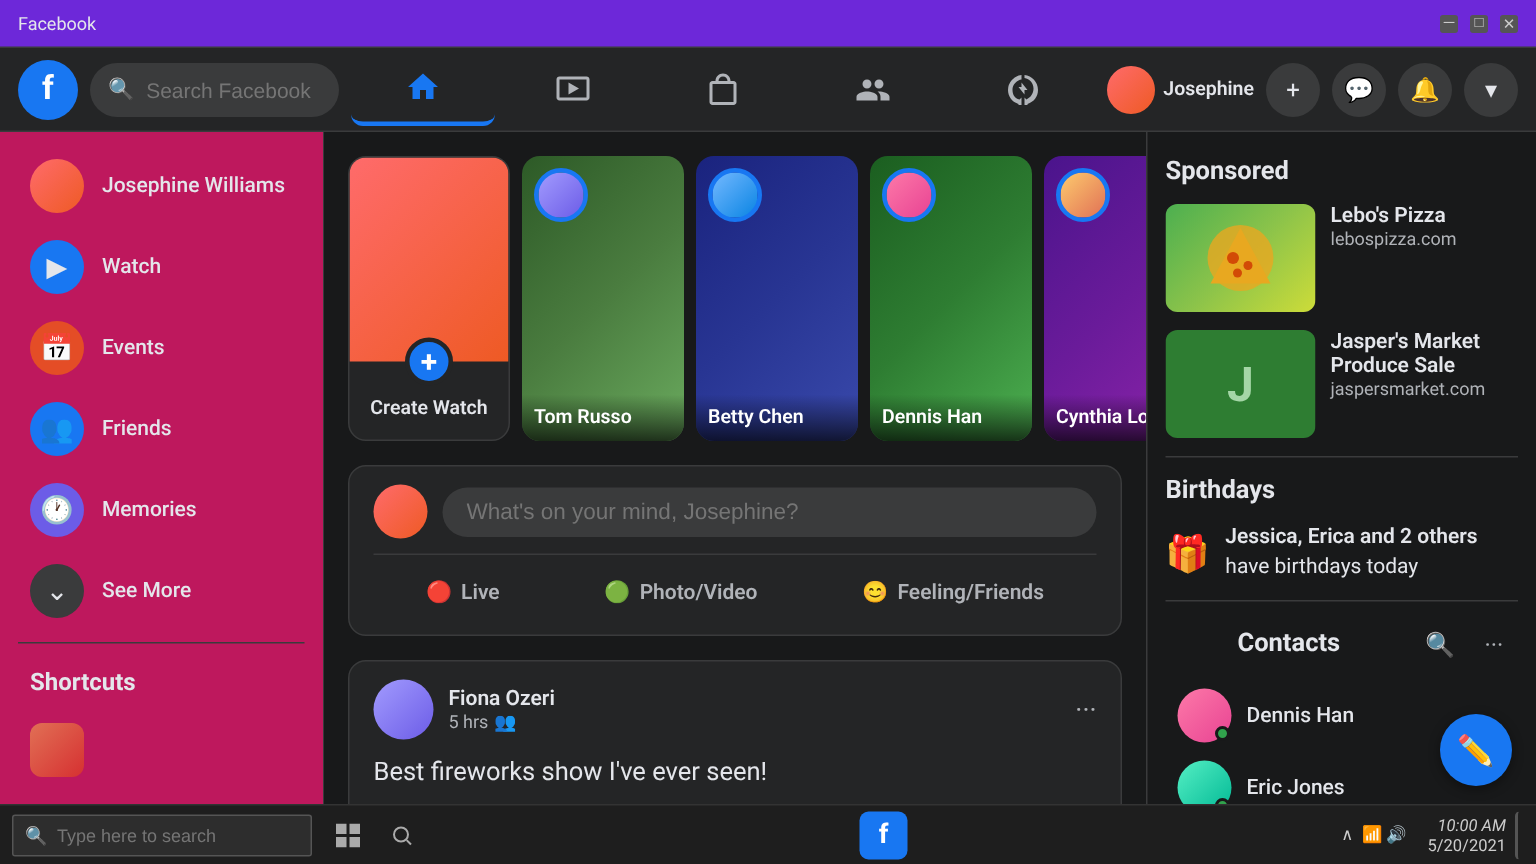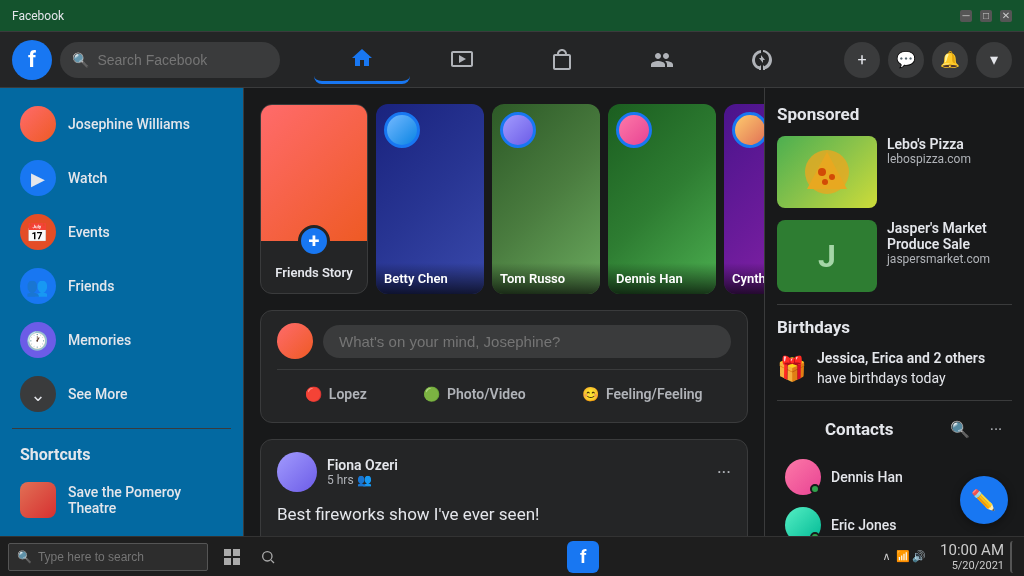--- a/index.html
+++ b/index.html
@@ -8,21 +8,21 @@
       height: 576px;
       overflow: hidden;
       font-family: -apple-system, BlinkMacSystemFont, 'Segoe UI', Roboto, sans-serif;
       background: #18191a;
       color: #e4e6eb;
     }
 
     
     .titlebar {
       height: 32px;
-      background: #14532d;
+      background: #6d28d9;
       display: flex;
       align-items: center;
       justify-content: space-between;
       padding: 0 12px;
       border-bottom: 1px solid #3a3b3c;
     }
     .titlebar-title { font-size: 12px; color: #e4e6eb; }
     .titlebar-controls { display: flex; gap: 8px; }
     .titlebar-btn {
       width: 12px; height: 12px;
@@ -102,22 +102,22 @@
 
     
     .content {
       display: flex;
       height: calc(576px - 32px - 56px - 40px);
       overflow: hidden;
     }
 
     
     .sidebar {
-      width: 244px;
-      background: #0369a1;
+      width: 216px;
+      background: #be185d;
       overflow-y: auto;
       padding: 8px 0;
       flex-shrink: 0;
       border-right: 1px solid #3a3b3c;
     }
     .sidebar-item {
       display: flex; align-items: center;
       padding: 8px 12px;
       border-radius: 8px;
       cursor: pointer;
@@ -383,21 +383,21 @@
       width: 32px; height: 32px;
       background: #1877f2; border-radius: 6px;
       display: flex; align-items: center; justify-content: center;
       font-size: 18px; font-weight: bold; color: white;
     }
     .taskbar-right {
       display: flex; align-items: center; gap: 6px;
     }
     .taskbar-tray-icons { display: flex; gap: 2px; align-items: center; }
     .tray-icon { font-size: 11px; color: #ccc; }
-    .taskbar-time { font-size: 15px; color: #ccc; text-align: right; }
+    .taskbar-time { font-size: 11px; color: #ccc; text-align: right; font-style: italic; }
     .taskbar-date { font-size: 11px; color: #ccc; }
 
     
     .story-tom { background: linear-gradient(135deg, #2d5a27, #4a7c3f, #6aaa5e); }
     .story-betty { background: linear-gradient(135deg, #1a237e, #283593, #3949ab); }
     .story-dennis { background: linear-gradient(135deg, #1b5e20, #2e7d32, #4CAF50); }
     .story-cynthia { background: linear-gradient(135deg, #4a148c, #6a1b9a, #8e24aa); }
 
     
     .food-img {
@@ -462,20 +462,24 @@
           <path d="M16 11c1.66 0 2.99-1.34 2.99-3S17.66 5 16 5c-1.66 0-3 1.34-3 3s1.34 3 3 3zm-8 0c1.66 0 2.99-1.34 2.99-3S9.66 5 8 5C6.34 5 5 6.34 5 8s1.34 3 3 3zm0 2c-2.33 0-7 1.17-7 3.5V19h14v-2.5c0-2.33-4.67-3.5-7-3.5zm8 0c-.29 0-.62.02-.97.05 1.16.84 1.97 1.97 1.97 3.45V19h6v-2.5c0-2.33-4.67-3.5-7-3.5z"></path>
         </svg>
     </div>
     <div class="nav-tab">
       <svg viewBox="0 0 24 24">
           <path d="M13 2.05V4.07c3.39.49 6 3.39 6 6.93 0 3.21-1.81 6-4.72 7.28L13 17v5h-2v-5l-1.28 1.28C6.81 18 5 15.21 5 12c0-3.54 2.61-6.44 6-6.93V2.05A10.003 10.003 0 0 0 2 12c0 4.35 2.77 8 7 9.29V22h6v-.71C19.23 20 22 16.35 22 12c0-5.27-4.07-9.58-9-9.95zM11 10V7l4 5H13v3l-4-5h2z"></path>
         </svg>
     </div>
   </div>
   <div class="nav-right">
+    <div class="nav-avatar">
+      <div class="nav-avatar-circle av-josephine"></div>
+      <span class="nav-avatar-name">Josephine</span>
+    </div>
     <div class="nav-icon-btn">+</div>
     <div class="nav-icon-btn">💬</div>
     <div class="nav-icon-btn">🔔</div>
     <div class="nav-icon-btn">▾</div>
   </div>
 </div>
 
 <div class="content">
 
   <div class="sidebar">
@@ -503,54 +507,53 @@
     <div class="sidebar-item">
       <div class="sidebar-icon" style="background:#3a3b3c;">⌄</div>
       <span class="sidebar-label">See More</span>
     </div>
 
     <div class="sidebar-divider"></div>
     <div class="sidebar-section-title">Shortcuts</div>
 
     <div class="sidebar-item">
       <div class="shortcut-icon av-pomeroy"></div>
-      <span class="sidebar-label">Save the Pomeroy Theatre</span>
     </div>
     <div class="sidebar-item">
       
       
     </div>
 
   </div>
 
   <div class="feed">
 
     <div class="stories">
 
       <div class="create-story-card">
         <div class="create-story-top">
           <div class="create-story-avatar av-josephine"></div>
           <div class="create-story-plus">+</div>
         </div>
-        <div class="create-story-label">Friends Story</div>
+        <div class="create-story-label">Create Watch</div>
+      </div>
+
+      <div class="story-card">
+        <div class="story-bg story-tom"></div>
+        <div class="story-avatar-ring" style="background: linear-gradient(135deg,#a29bfe,#6c5ce7);"></div>
+        <div class="story-overlay">Tom Russo</div>
       </div>
 
       <div class="story-card">
         <div class="story-bg story-betty"></div>
         <div class="story-avatar-ring" style="background: linear-gradient(135deg,#74b9ff,#0984e3);"></div>
         <div class="story-overlay">Betty Chen</div>
       </div>
 
       <div class="story-card">
-        <div class="story-bg story-tom"></div>
-        <div class="story-avatar-ring" style="background: linear-gradient(135deg,#a29bfe,#6c5ce7);"></div>
-        <div class="story-overlay">Tom Russo</div>
-      </div>
-
-      <div class="story-card">
         <div class="story-bg story-dennis"></div>
         <div class="story-avatar-ring" style="background: linear-gradient(135deg,#fd79a8,#e84393);"></div>
         <div class="story-overlay">Dennis Han</div>
       </div>
 
       <div class="story-card">
         <div class="story-bg story-cynthia"></div>
         <div class="story-avatar-ring" style="background: linear-gradient(135deg,#fdcb6e,#e17055);"></div>
         <div class="story-overlay">Cynthia Lopez</div>
       </div>
@@ -559,29 +562,29 @@
 
     <div class="post-box">
       <div class="post-box-top">
         <div class="sidebar-avatar av-josephine"></div>
         <input class="post-box-input" type="text" placeholder="What's on your mind, Josephine?" style="">
       </div>
       <div class="post-box-divider"></div>
       <div class="post-box-actions">
         <div class="post-action">
           <span>🔴</span>
-          <span>Lopez</span>
+          <span>Live</span>
         </div>
         <div class="post-action">
           <span>🟢</span>
           <span>Photo/Video</span>
         </div>
         <div class="post-action">
           <span>😊</span>
-          <span>Feeling/Feeling</span>
+          <span>Feeling/Friends</span>
         </div>
       </div>
     </div>
 
     <div class="post-card">
       <div class="post-header">
         <div class="post-avatar av-fiona" style="background: linear-gradient(135deg,#a29bfe,#6c5ce7);"></div>
         <div>
           <div class="post-author">Fiona Ozeri</div>
           <div class="post-meta">

